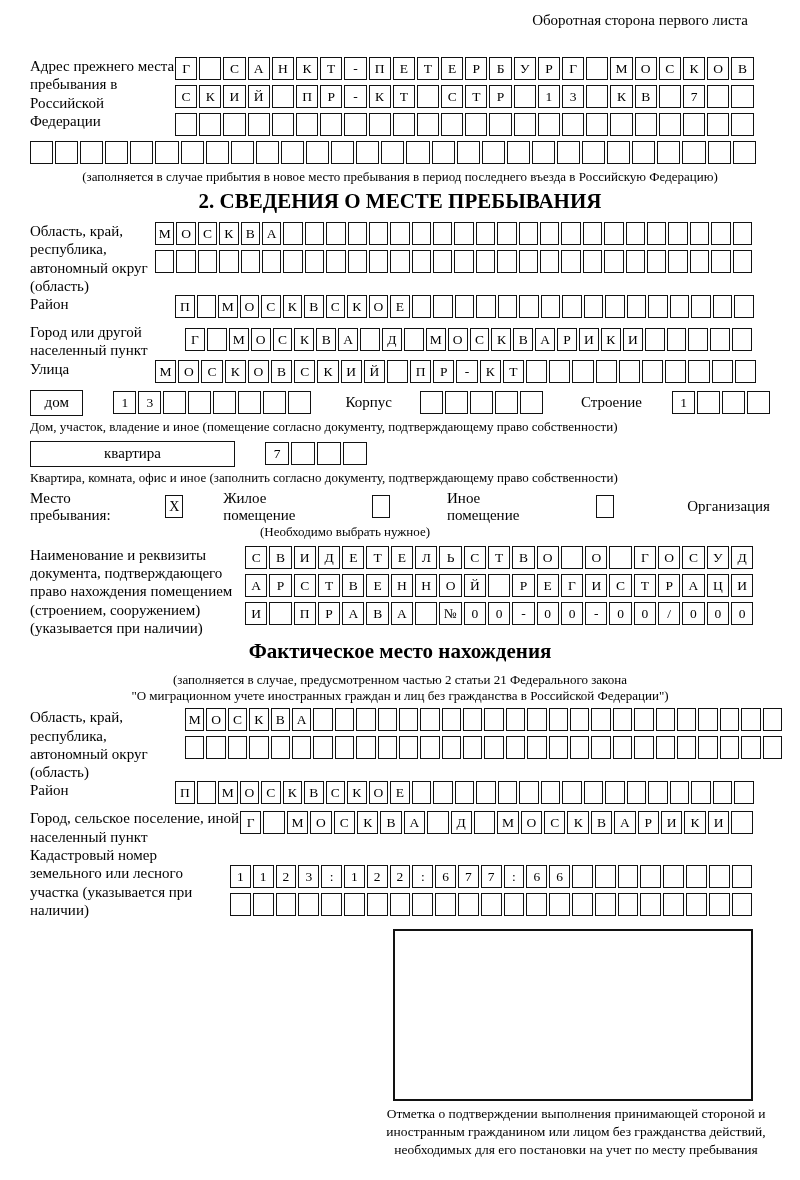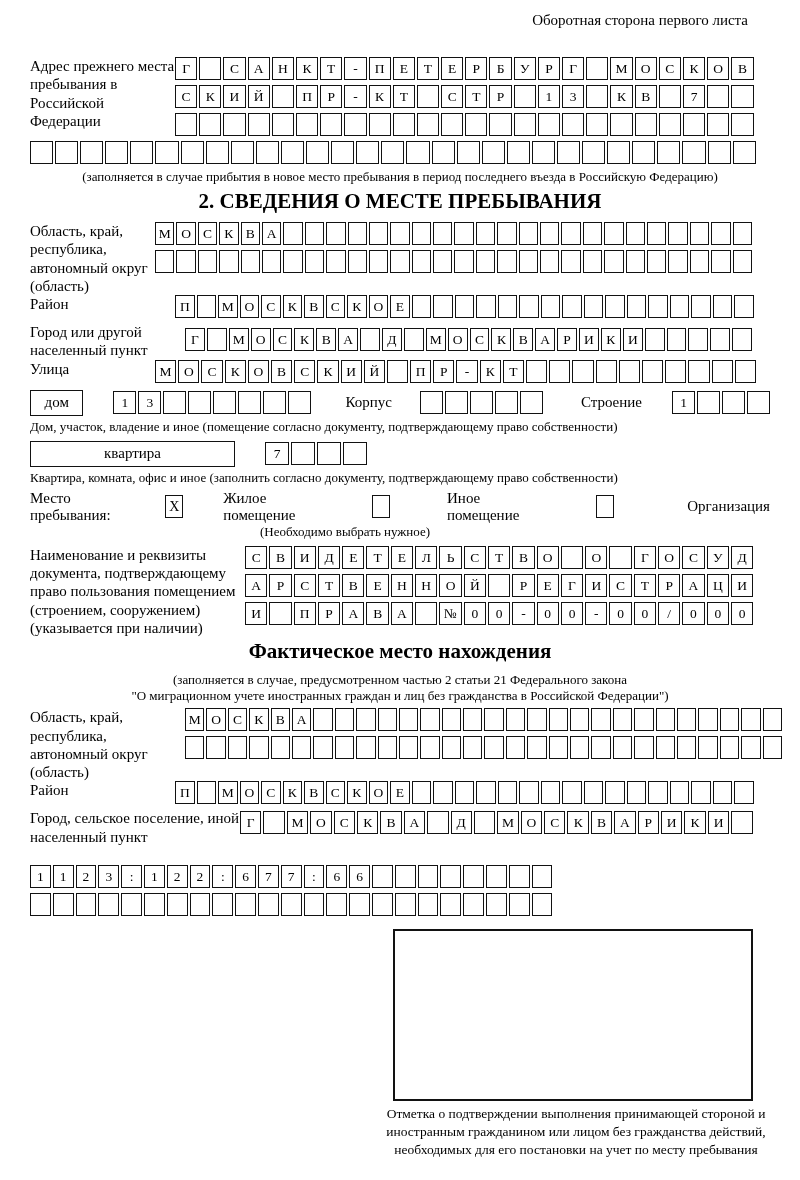--- a/index.html
+++ b/index.html
@@ -367,21 +367,21 @@
       </span>
     <span style="margin-left:24px;">Иное помещение</span>
     <span class="checkbox" style="margin-left:34px;">
         <span></span>
       </span>
     <span style="margin-left:40px;">Организация</span>
   </div>
   <div class="caption" style="margin-left:230px;">(Необходимо выбрать нужное)</div>
 
   <div class="frow mt6">
-    <div class="flabel" style="width:215px;">Наименование и реквизиты документа, подтверждающему право пользования помещением (строением, сооружением) (указывается при наличии)</div>
+    <div class="flabel" style="width:215px;">Наименование и реквизиты документа, подтверждающего право нахождения помещением (строением, сооружением) (указывается при наличии)</div>
     <div class="fcol">
       <div class="cell-row" style="--cw:22.3px;">
           <span class="cell">С</span>
           <span class="cell">В</span>
           <span class="cell">И</span>
           <span class="cell">Д</span>
           <span class="cell">Е</span>
           <span class="cell">Т</span>
           <span class="cell">Е</span>
           <span class="cell">Л</span>
@@ -573,20 +573,21 @@
         <span class="cell">А</span>
         <span class="cell">Р</span>
         <span class="cell">И</span>
         <span class="cell">К</span>
         <span class="cell">И</span>
         <span class="cell"></span>
       </div>
   </div>
 
   <div class="frow">
+    <div class="flabel" style="width:200px;">Кадастровый номер земельного или лесного участка (указывается при наличии)</div>
     <div class="fcol" style="margin-top:19px;">
       <div class="cell-row" style="--cw:20.8px;">
           <span class="cell">1</span>
           <span class="cell">1</span>
           <span class="cell">2</span>
           <span class="cell">3</span>
           <span class="cell">:</span>
           <span class="cell">1</span>
           <span class="cell">2</span>
           <span class="cell">2</span>

